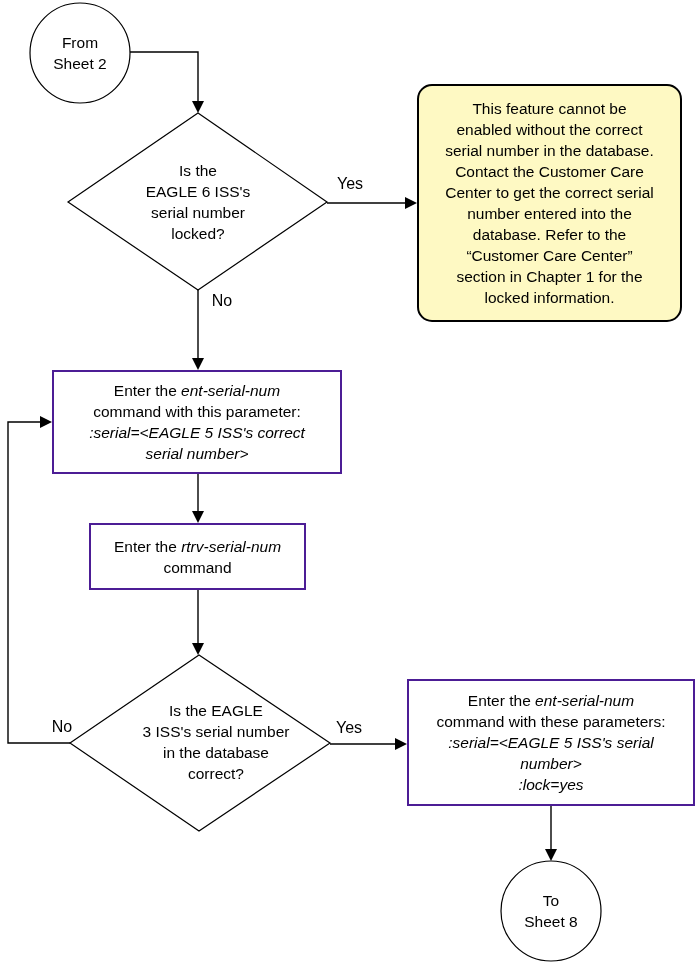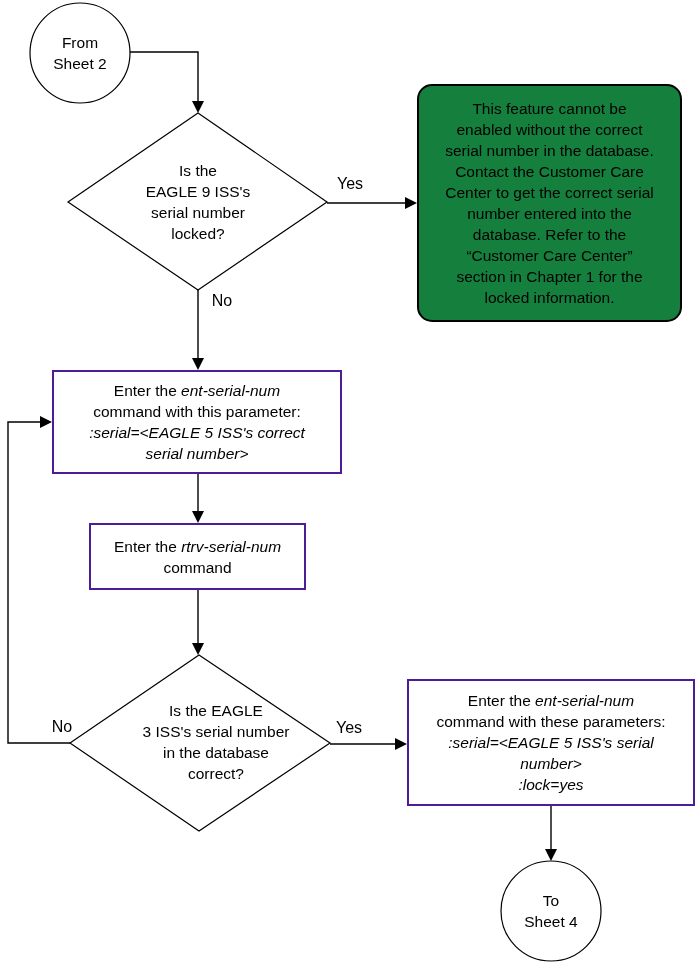--- a/index.html
+++ b/index.html
@@ -20,21 +20,21 @@
     flex-direction: column;
     justify-content: center;
     align-items: center;
     text-align: center;
     font-size: 15.5px;
     line-height: 21px;
     font-style: normal;
   }
   .node > div { white-space: nowrap; }
   .rect   { border: 2px solid #4c1d95; background: #ffffff; }
-  .rounded{ border: 2px solid #000; background: #15803d; border-radius: 15px; }
+  .rounded{ border: 2px solid #000; background: #fef9c3; border-radius: 15px; }
   .free   { background: transparent; transform: translate(-50%, -50%); }
   .edge-label {
     position: absolute;
     transform: translate(-50%, -50%);
     font-size: 16px;
     line-height: 16px;
     white-space: nowrap;
   }
   em { font-style: italic; }
 </style>
@@ -92,21 +92,21 @@
     </g>
   </svg>
 
   <div class="node free" style="left:80px; top:53px;">
       <div><span>From</span></div>
       <div><span>Sheet 2</span></div>
     </div>
 
   <div class="node free" style="left:198px; top:202px;">
       <div><span>Is the</span></div>
-      <div><span>EAGLE 9 ISS's</span></div>
+      <div><span>EAGLE 6 ISS's</span></div>
       <div><span>serial number</span></div>
       <div><span>locked?</span></div>
     </div>
 
   <div class="node rounded" style="left:417px; top:84px; width:265px; height:238px;">
       <div><span>This feature cannot be</span></div>
       <div><span>enabled without the correct</span></div>
       <div><span>serial number in the database.</span></div>
       <div><span>Contact the Customer Care</span></div>
       <div><span>Center to get the correct serial</span></div>
@@ -139,21 +139,21 @@
   <div class="node rect" style="left:407px; top:679px; width:288px; height:127px;">
       <div><span>Enter the </span><em>ent-serial-num</em></div>
       <div><span>command with these parameters:</span></div>
       <div><em>:serial=&lt;EAGLE 5 ISS's serial</em></div>
       <div><em>number&gt;</em></div>
       <div><em>:lock=yes</em></div>
     </div>
 
   <div class="node free" style="left:551px; top:911px;">
       <div><span>To</span></div>
-      <div><span>Sheet 4</span></div>
+      <div><span>Sheet 8</span></div>
     </div>
 
   <div class="edge-label" style="left:350px; top:184px;">Yes</div>
 
   <div class="edge-label" style="left:222px; top:301px;">No</div>
 
   <div class="edge-label" style="left:62px; top:727px;">No</div>
 
   <div class="edge-label" style="left:349px; top:728px;">Yes</div>
 

